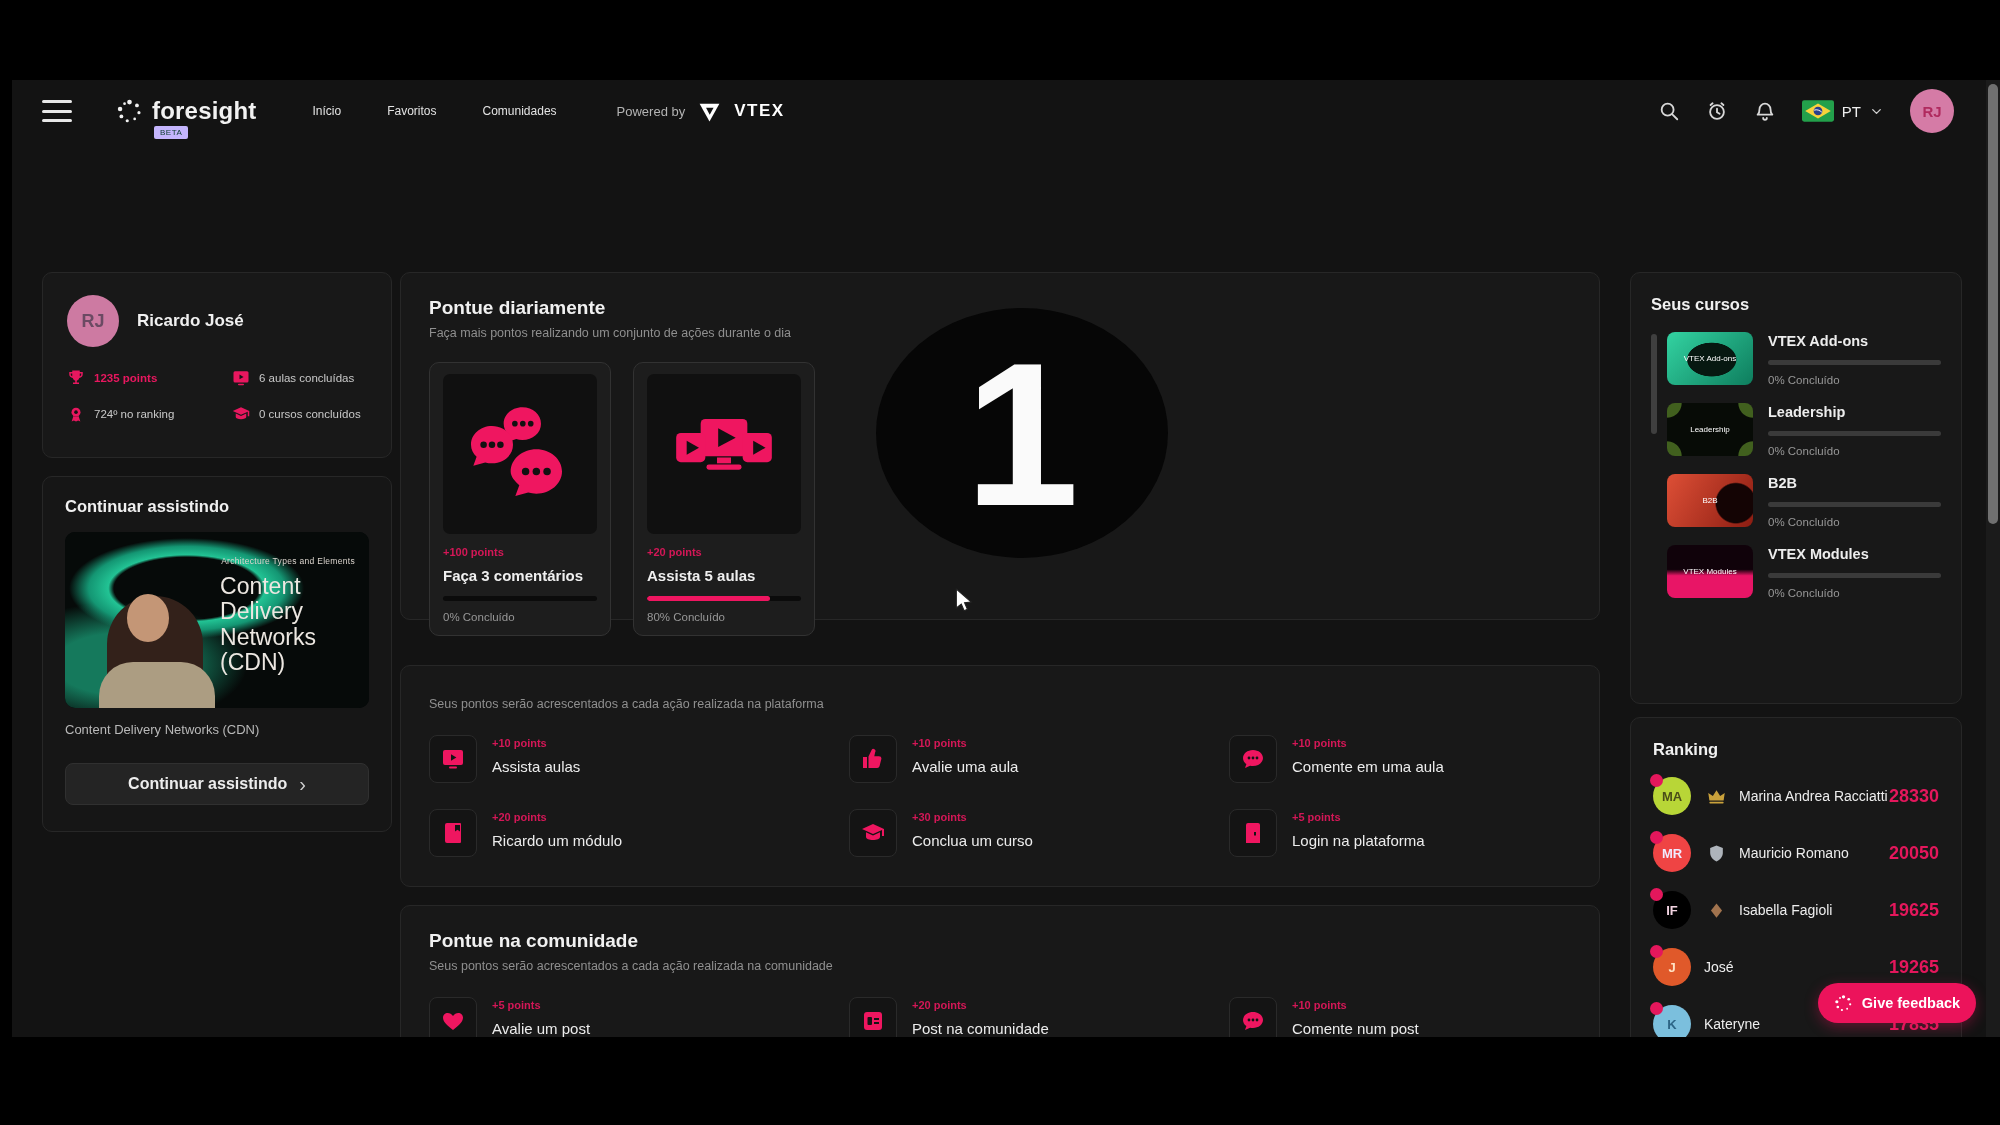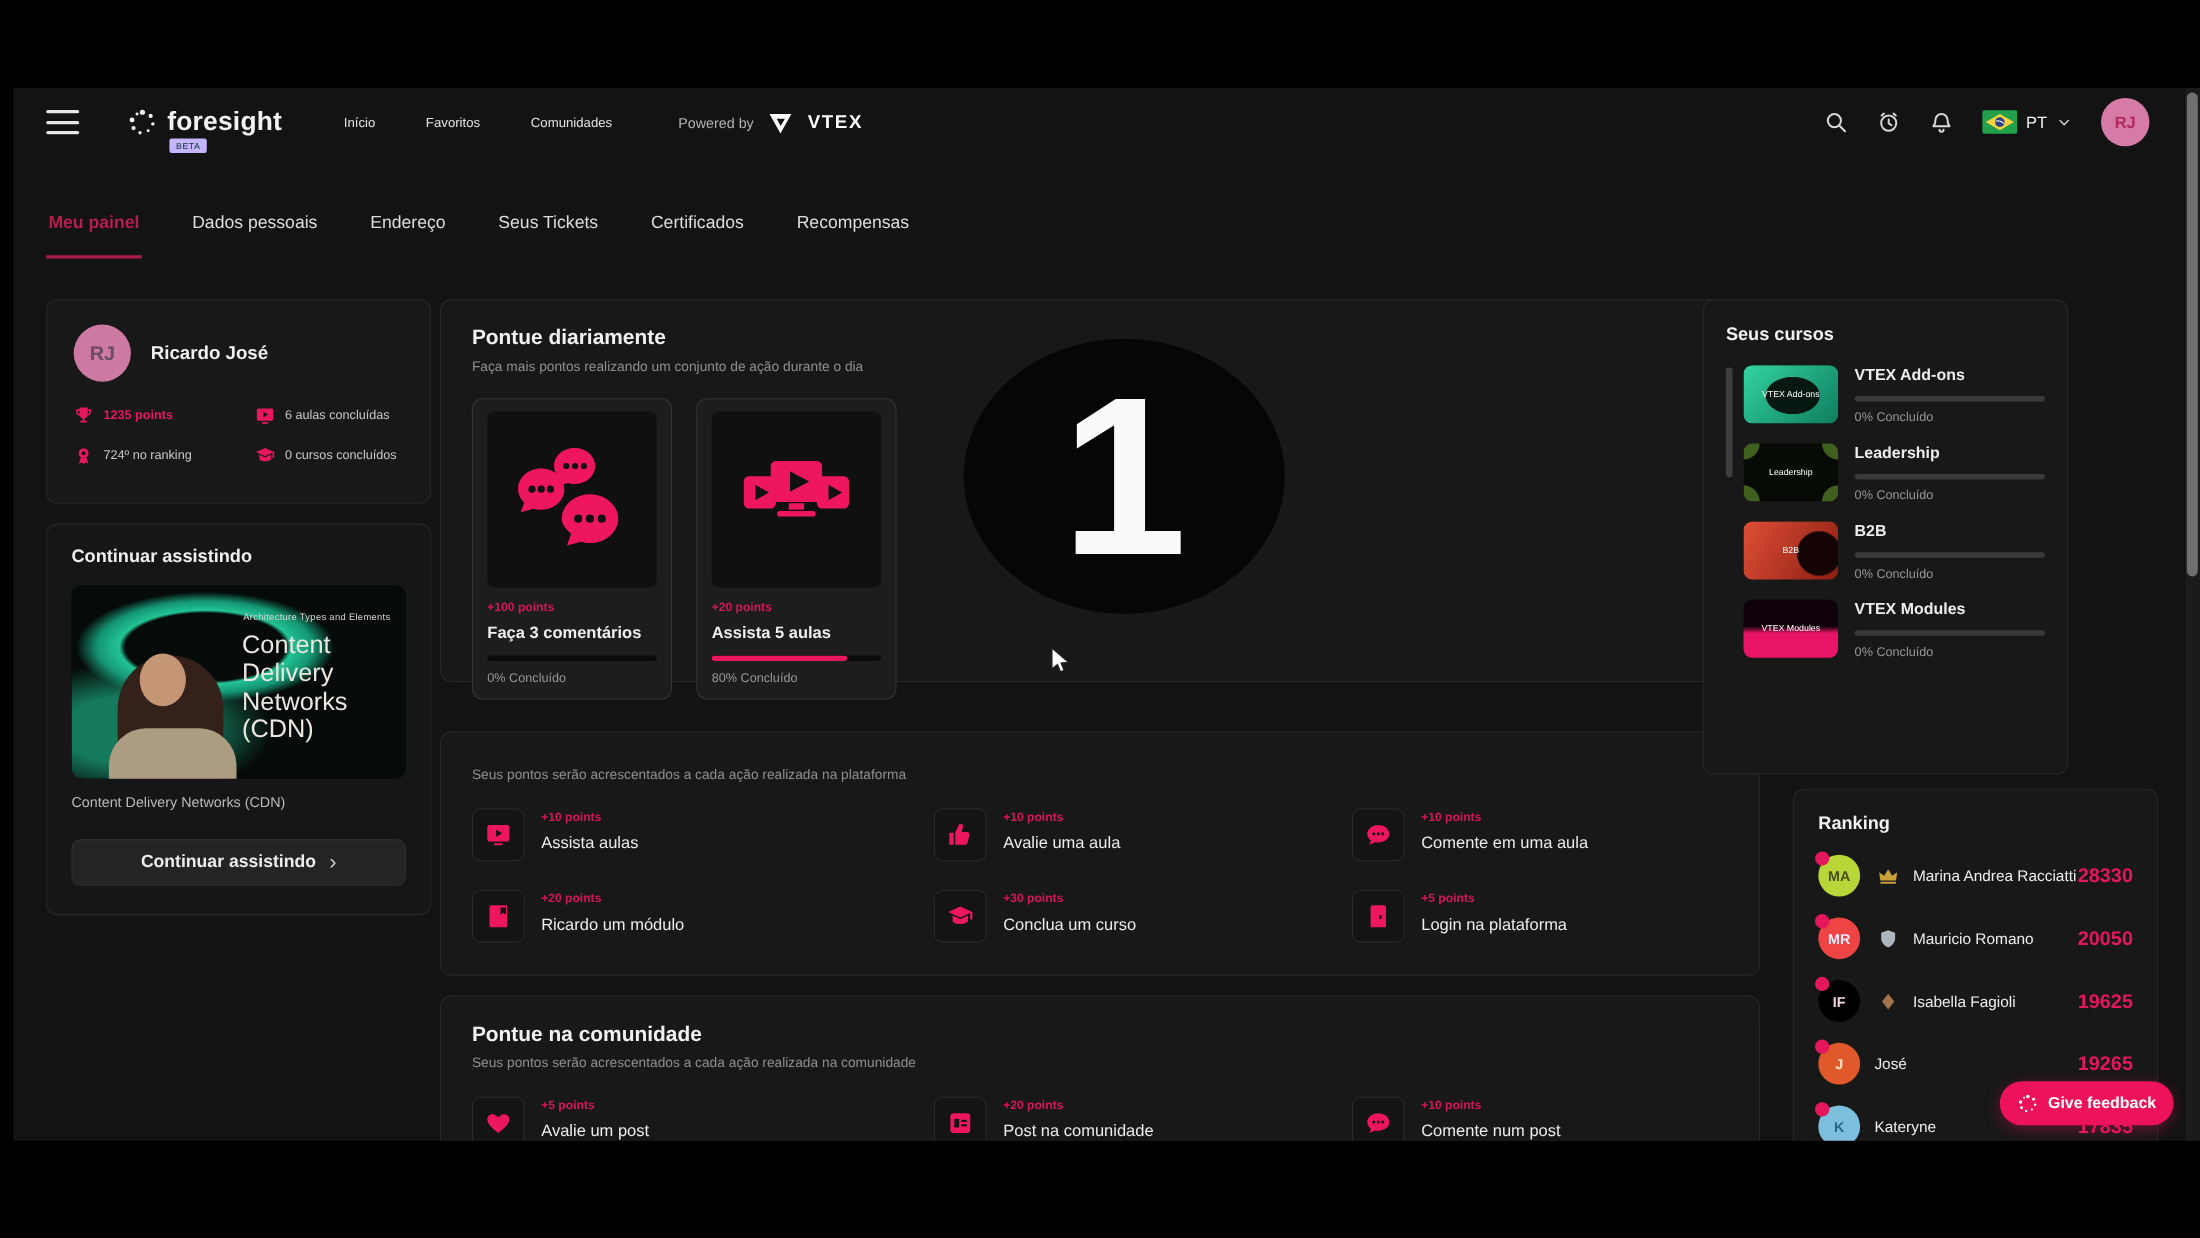--- a/index.html
+++ b/index.html
@@ -88,21 +88,21 @@
   .platform-panel{left:388px;top:585px;width:1200px;height:222px;padding:24px 28px;}
   .community-panel{left:388px;top:825px;width:1200px;height:210px;padding:24px 28px;}
   .action-grid{display:grid;grid-template-columns:420px 380px 1fr;row-gap:26px;margin-top:24px;}
   .action-item{display:flex;align-items:flex-start;gap:15px;cursor:pointer;}
   .tile{width:46px;height:46px;background:#141414;border:1px solid #2a2a2a;border-radius:8px;display:flex;align-items:center;justify-content:center;color:#ef1660;flex:none;}
   .tile svg{width:24px;height:24px;}
   .action-text{padding-top:2px;}
   .action-points{font-size:11px;color:#d41757;font-weight:600;}
   .action-label{font-size:15px;color:#ececec;margin-top:9px;}
   
-  .courses-panel{left:1536px;top:192px;width:332px;height:432px;padding:22px 20px;}
+  .courses-panel{left:1618px;top:192px;width:332px;height:432px;padding:22px 20px;}
   .courses-list{margin-top:18px;position:relative;padding-left:16px;}
   .courses-scroll{position:absolute;left:0;top:2px;width:6px;height:100px;background:#3f3f3f;border-radius:4px;}
   .course{display:flex;gap:15px;margin-bottom:17px;cursor:pointer;}
   .course-thumb{width:86px;height:53px;border-radius:8px;flex:none;display:flex;align-items:center;justify-content:center;overflow:hidden;}
   .course-thumb-text{font-size:8px;color:#fff;text-align:center;line-height:1.2;}
   .course-thumb[data-thumb="teal"]{background:radial-gradient(ellipse 52% 58% at 52% 52%,#071811 0 54%,rgba(0,0,0,0) 56%),linear-gradient(135deg,#33d3a2,#0e7d5d);}
   .course-thumb[data-thumb="dark-green"]{background:radial-gradient(circle at 0% 0%,#41601e 0 14%,rgba(0,0,0,0) 15%),radial-gradient(circle at 100% 0%,#41601e 0 14%,rgba(0,0,0,0) 15%),radial-gradient(circle at 100% 100%,#41601e 0 14%,rgba(0,0,0,0) 15%),radial-gradient(circle at 0% 100%,#41601e 0 14%,rgba(0,0,0,0) 15%),#070b06;}
   .course-thumb[data-thumb="red"]{background:radial-gradient(circle at 80% 55%,#140404 0 26%,rgba(0,0,0,0) 28%),linear-gradient(120deg,#dd4f36,#8c1d12);}
   .course-thumb[data-thumb="magenta"]{background:linear-gradient(to bottom,#10020a 0 46%,#e81566 58% 100%);}
   .course-info{flex:1;padding-top:1px;}
@@ -205,29 +205,20 @@
         <span class="chev">
             <svg viewBox="0 0 24 24" fill="none" stroke="currentColor" stroke-width="2.2" stroke-linecap="round" stroke-linejoin="round">
               <path d="m6 9 6 6 6-6"></path>
             </svg>
           </span>
       </div>
       <button class="nav-avatar">RJ</button>
     </div>
   </header>
 
-  <div class="tabs">
-
-  <button class="tab" data-active="true">Meu painel</button>
-      <button class="tab">Dados pessoais</button>
-      <button class="tab">Endereço</button>
-      <button class="tab">Seus Tickets</button>
-      <button class="tab">Certificados</button>
-      <button class="tab">Recompensas</button>
-    </div>
 
   <section class="panel user-card">
     <div class="user-head">
       <span class="user-avatar">RJ</span>
       <span class="user-name">Ricardo José</span>
     </div>
     <div class="stats">
 
     <div class="stat">
           <span class="stat-icon">
@@ -281,21 +272,21 @@
     </div>
     <div class="cw-caption">Content Delivery Networks (CDN)</div>
     <button class="cw-btn">
       <span>Continuar assistindo</span>
       <span class="arrow">›</span>
     </button>
   </section>
 
   <section class="panel daily-panel">
     <div class="panel-title">Pontue diariamente</div>
-    <div class="panel-sub">Faça mais pontos realizando um conjunto de ação durante o dia</div>
+    <div class="panel-sub">Faça mais pontos realizando um conjunto de ações durante o dia</div>
     <div class="daily-cards">
 
     <div class="daily-card">
           <div class="daily-iconbox">
             <span class="big-icon">
               <svg viewBox="0 0 48 48">
                 <path fill="currentColor" d="M25 4c4.5 0 8 3.1 8 7s-3.5 7-8 7c-.9 0-1.8-.1-2.6-.4L18 19l1.2-3.4C17.8 14.4 17 12.8 17 11c0-3.9 3.5-7 8-7z"></path>
                 <circle cx="21.8" cy="11" r="1.2" fill="#111"></circle>
                 <circle cx="25.2" cy="11" r="1.2" fill="#111"></circle>
                 <circle cx="28.6" cy="11" r="1.2" fill="#111"></circle>

